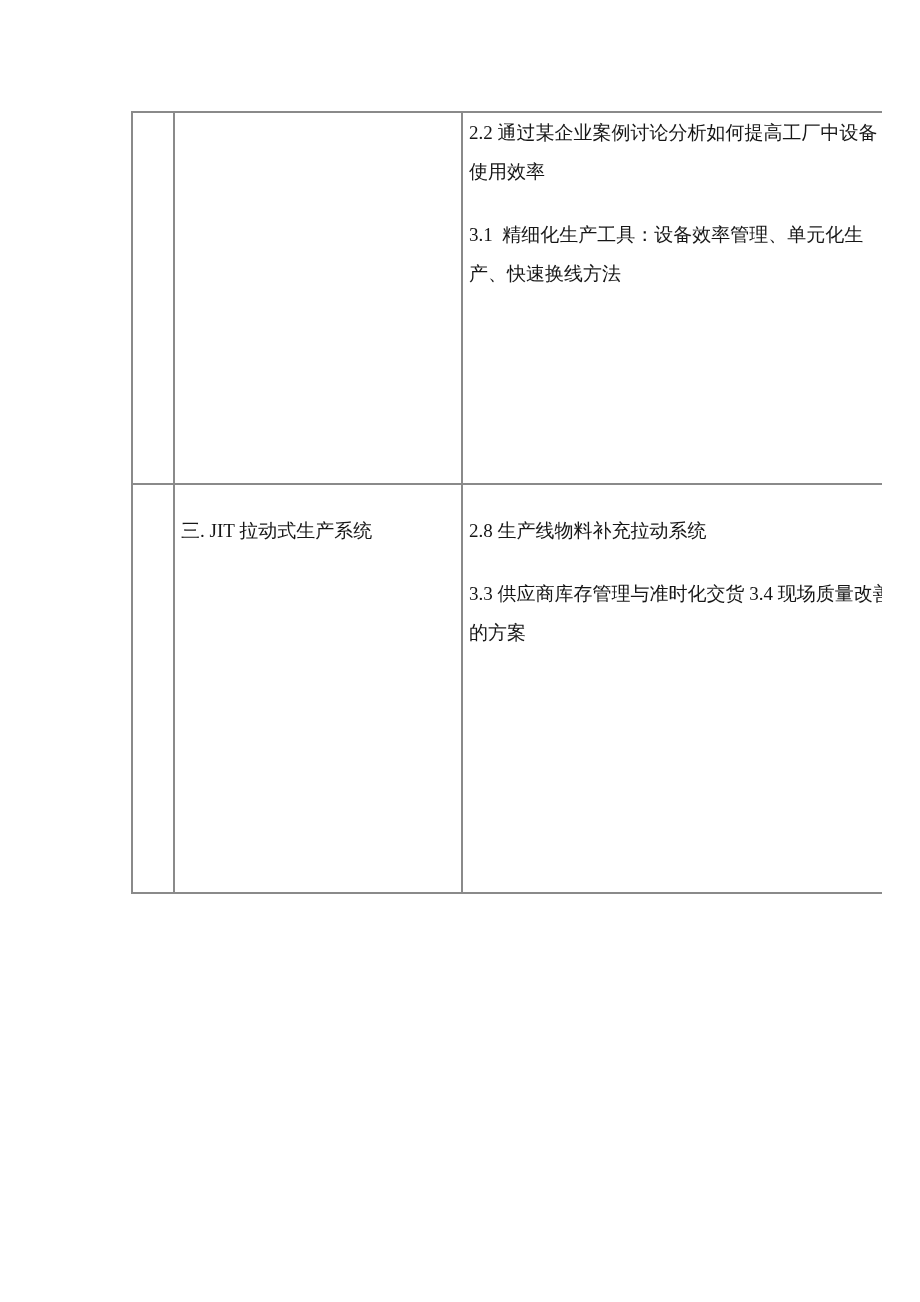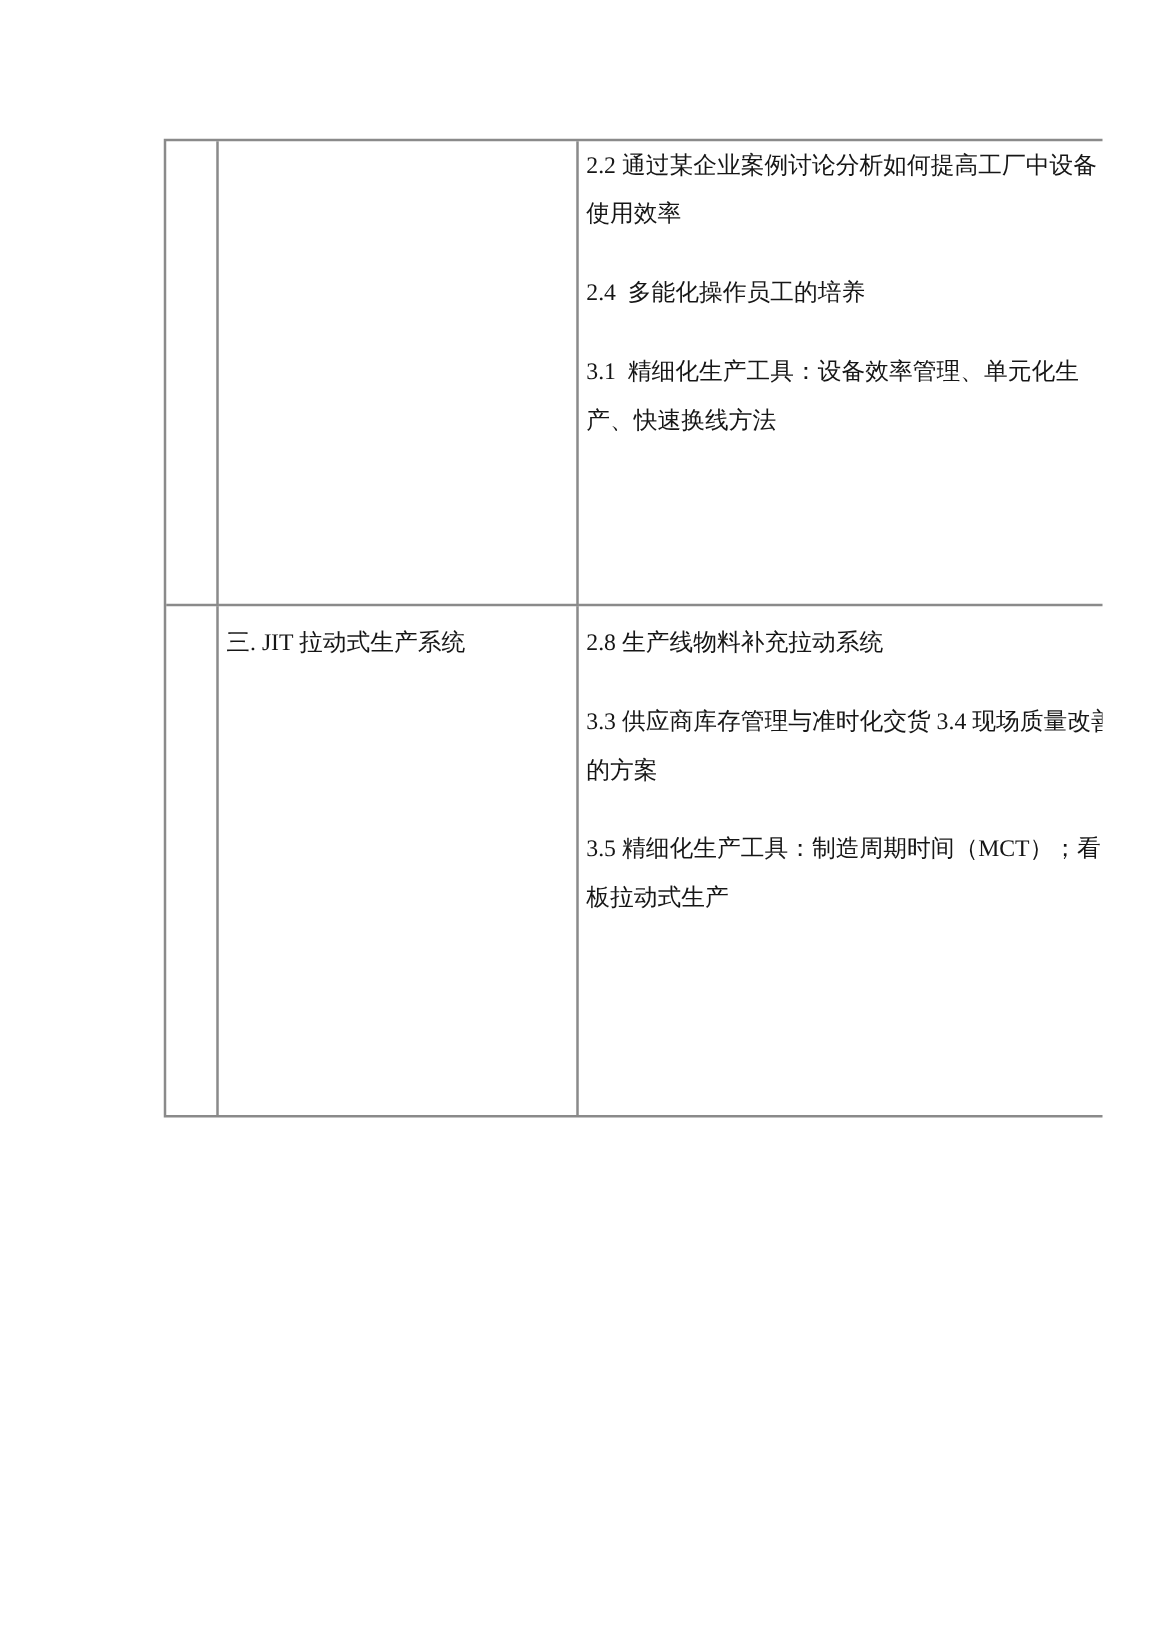--- a/index.html
+++ b/index.html
@@ -34,21 +34,21 @@
     border-right: 2px solid #8a8a8a;
     border-bottom: 2px solid #8a8a8a;
     overflow: hidden;
   }
   .cell.last-col { border-right: none; }
   .cell.last-row { border-bottom: none; }
   .cell-content {
     padding: 0 6px 0 6px;
   }
   .row2 .cell-content {
-    padding-top: 10px;
+    padding-top: 26px;
   }
   .para {
     margin: 0 0 24px 0;
     font-size: 19px;
     line-height: 39px;
     white-space: pre-wrap;
     overflow-wrap: break-word;
   }
   .para:last-child { margin-bottom: 0; }
   .section-title {
@@ -66,33 +66,31 @@
 
     <div class="cell"></div>
     <div class="cell">
       <div class="cell-content">
         <p class="section-title"></p>
       </div>
     </div>
     <div class="cell last-col">
       <div class="cell-content">
         <p class="para">2.2 通过某企业案例讨论分析如何提高工厂中设备使用效率</p>
-        <p class="para">2.4  多能化操作员工的培养</p>
         <p class="para">3.1  精细化生产工具：设备效率管理、单元化生产、快速换线方法</p>
       </div>
     </div>
 
     <div class="cell last-row row2"></div>
     <div class="cell last-row row2">
       <div class="cell-content">
         <p class="section-title">三. JIT 拉动式生产系统</p>
       </div>
     </div>
     <div class="cell last-col last-row row2">
       <div class="cell-content">
         <p class="para">2.8 生产线物料补充拉动系统</p>
         <p class="para">3.3 供应商库存管理与准时化交货 3.4 现场质量改善的方案</p>
-        <p class="para">3.5 精细化生产工具：制造周期时间（MCT）；看板拉动式生产</p>
       </div>
     </div>
 
   </div>
 </div>
 
 </body></html>

